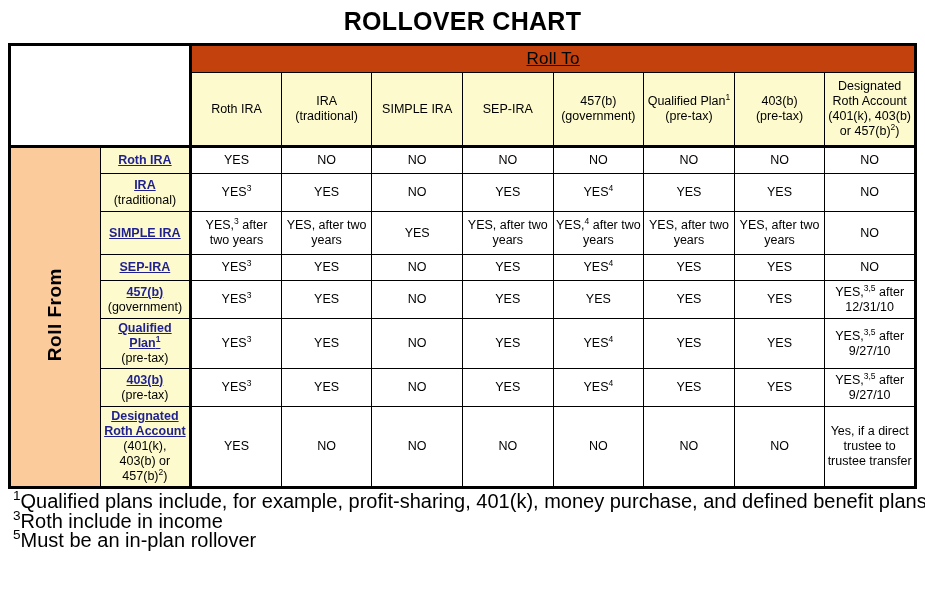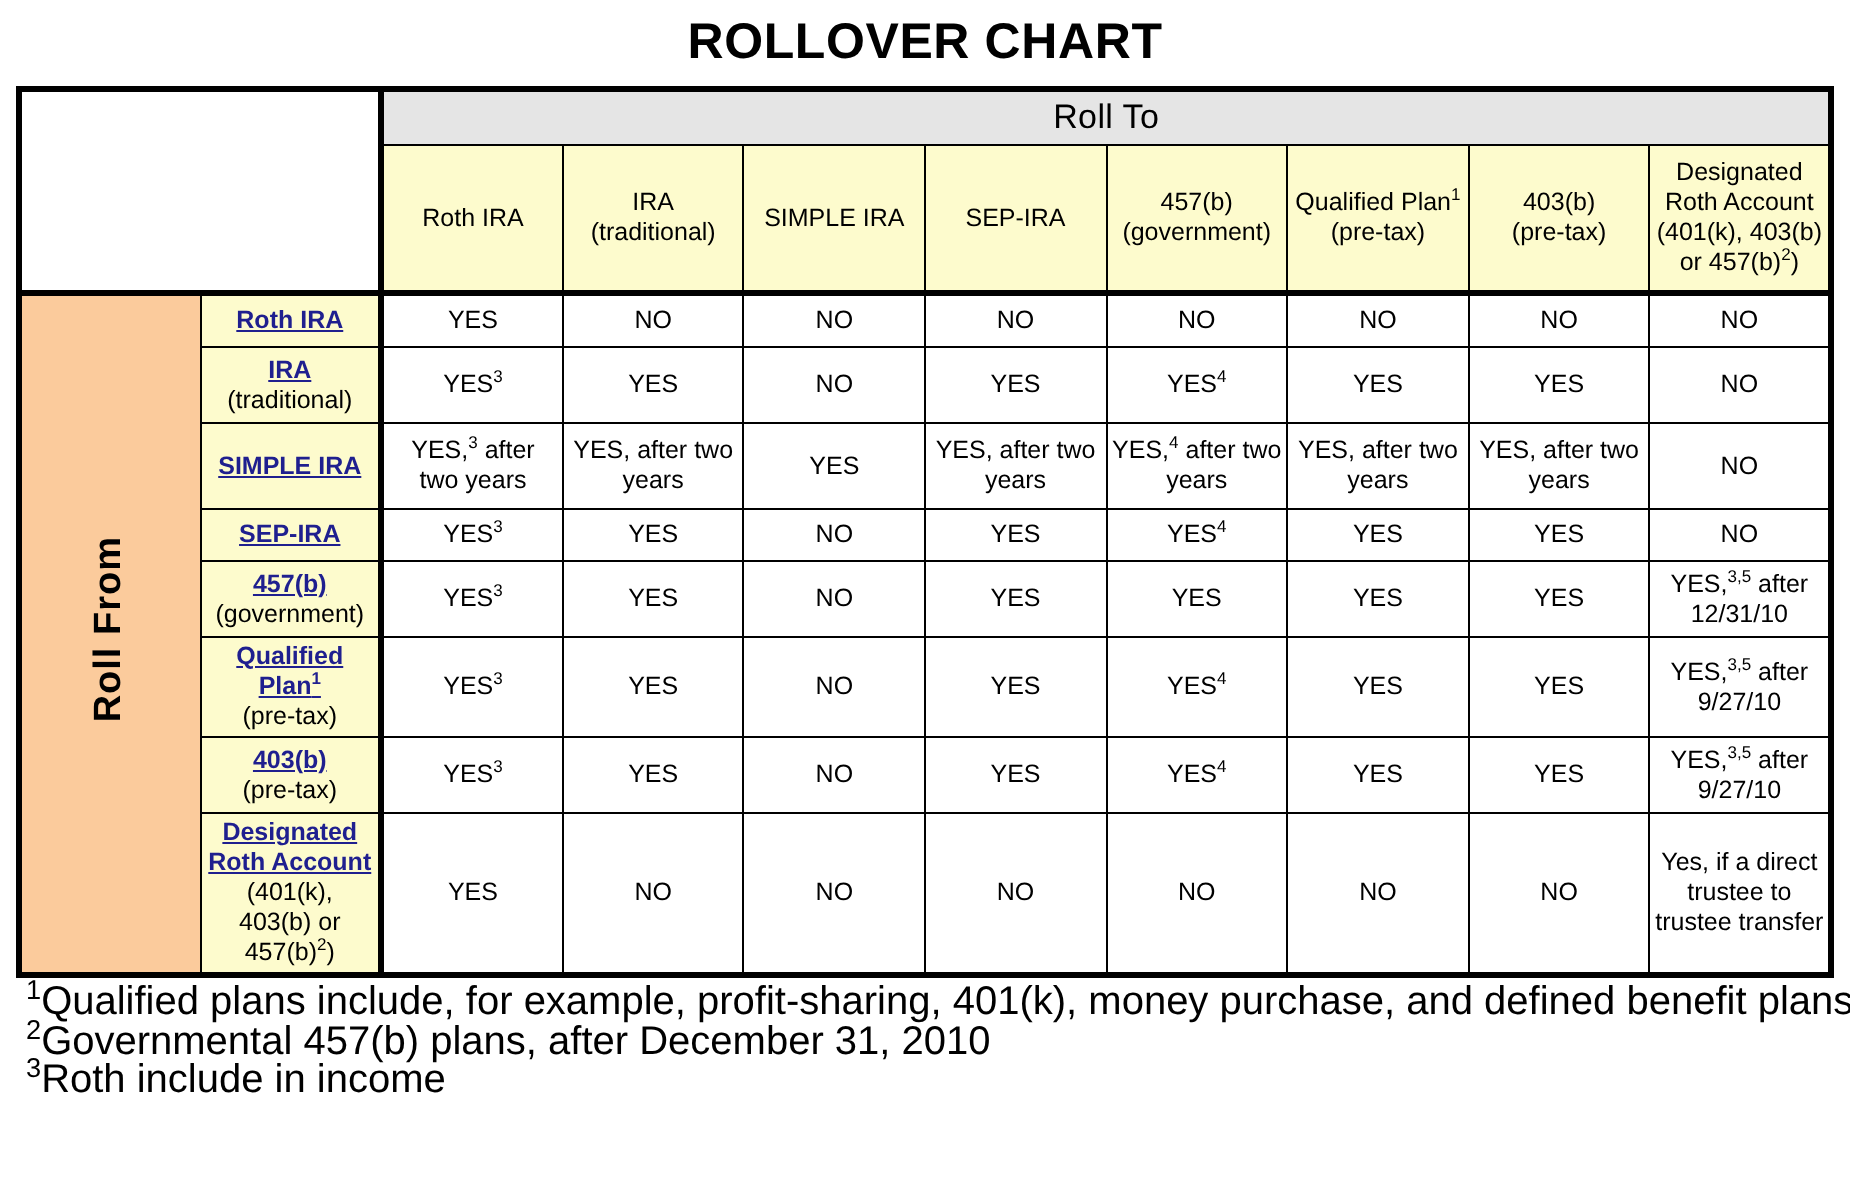--- a/index.html
+++ b/index.html
@@ -49,27 +49,28 @@
     font-weight: normal;
   }
   
   .corner {
     background: #ffffff;
     border-right: 3px solid #000 !important;
     border-bottom: 3px solid #000 !important;
   }
   
   .rollto {
-    background: #e5e5e5;
+    background: #c2410c;
     font-size: 17px;
     font-weight: bold;
     height: 26px;
     line-height: 26px;
     letter-spacing: 0.2px;
     border-bottom: 1px solid #000 !important;
+    text-decoration: underline;
   }
   
   .colhead {
     background: #fdfbcd;
     height: 68px;
     font-size: 12.5px;
     font-weight: bold;
     line-height: 15px;
     padding: 2px 2px !important;
     border-bottom: 3px solid #000 !important;
@@ -258,17 +259,17 @@
             <td class="cell">NO</td>
             <td class="cell">NO</td>
             <td class="cell">Yes, if a direct trustee to trustee transfer</td>
           </tr>
         </tbody>
     </table>
   </div>
 
   <div class="footnotes" id="footnotes">
       <div><sup>1</sup><span>Qualified plans include, for example, profit-sharing, 401(k), money purchase, and defined benefit plans</span></div>
-      <div><sup>2</sup><span>Governmental 457(b) plans, after December 31, 2010</span></div>
       <div><sup>3</sup><span>Roth include in income</span></div>
+      <div><sup>5</sup><span>Must be an in-plan rollover</span></div>
     </div>
 
 </div>
 
 </body></html>

